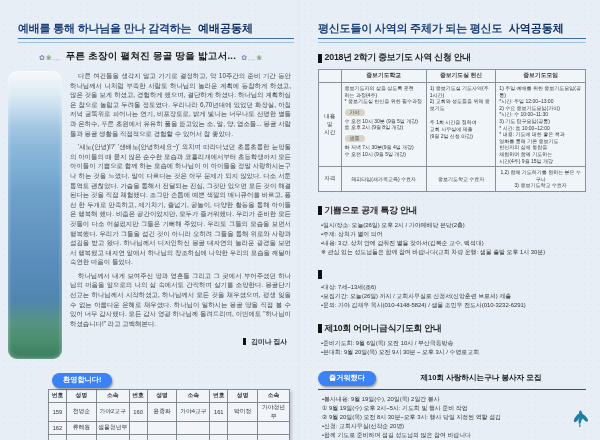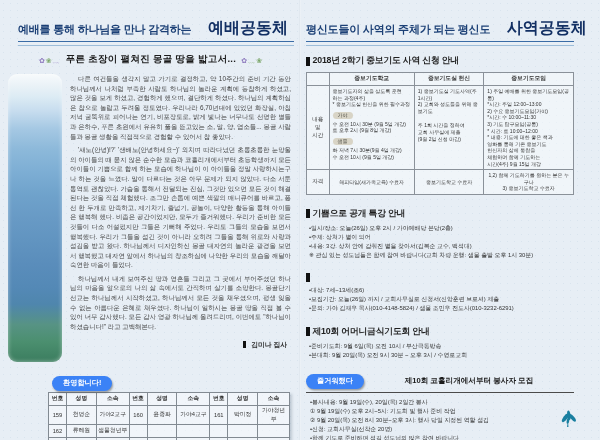--- a/index.html
+++ b/index.html
@@ -6,28 +6,28 @@
   body{
     width:600px;height:440px;position:relative;overflow:hidden;
     font-family:"Liberation Sans","DejaVu Sans",sans-serif;
     background-color:#e7eef5;
     background-image:radial-gradient(#d9e4ee 0.6px, transparent 0.7px);
     background-size:7px 7px;
     color:#333;
   }
   .page{position:absolute;top:0;height:440px;box-sizing:border-box;}
   .page-left{left:0;width:300px;padding:18px 6px 0 8px;}
-  .page-right{left:288px;width:300px;padding:18px 14px 0 18px;}
+  .page-right{left:300px;width:300px;padding:18px 14px 0 18px;}
   .fold{position:absolute;left:299px;top:0;width:2px;height:440px;
         background:linear-gradient(90deg,rgba(120,140,160,0.10),rgba(255,255,255,0.4));}
 
   
   .pg-header{margin-left:10px;white-space:nowrap;}
   .hdr-prefix{font-size:11px;font-weight:bold;color:#1c4076;letter-spacing:-0.2px;}
-  .hdr-title{font-size:16px;font-weight:bold;color:#122f63;margin-left:12px;}
+  .hdr-title{font-size:11px;font-weight:bold;color:#122f63;margin-left:2px;}
   .hdr-rule{margin:2px 0 0 10px;height:3px;
             border-top:1.6px solid #3a6ca6;border-bottom:1px solid #9dbdd9;}
   .page-right .pg-header{margin-left:0;}
   .page-right .hdr-rule{margin-left:0;}
 
   
   .article-title-row{display:flex;align-items:flex-end;justify-content:center;margin-top:7px;gap:5px;}
   .flower{font-size:7px;color:#8d79bd;letter-spacing:1px;white-space:nowrap;}
   .flower .grn{color:#7ca76b;}
   .article-title{font-size:9.5px;font-weight:bold;color:#1c1c1c;letter-spacing:0.3px;}
@@ -271,21 +271,21 @@
   <div class="section-title">
     <span class="bar-icon"></span>
     <span>제10회 어머니금식기도회 안내</span>
   </div>
   <div class="section-lines">•준비기도회: 9월 6일(목) 오전 10시 / 부산극동방송
 •본대회: 9월 20일(목) 오전 9시 30분 ~ 오후 3시 / 수영로교회</div>
 
   <div class="service-box">
     <div class="service-head">
       <span class="black-badge">즐거워했다</span>
-      <span class="service-title">제10회 코흘리개에서부터 봉사자 모집</span>
+      <span class="service-title">제10회 사랑하시는구나 봉사자 모집</span>
     </div>
     <div class="service-lines">•봉사내용: 9월 19일(수), 20일(목) 2일간 봉사
  ① 9월 19일(수) 오후 2시~5시: 기도회 및 행사 준비 작업
  ② 9월 20일(목) 오전 8시 30분~오후 3시: 행사 당일 지정된 역할 섬김
 •신청: 교회사무실(선착순 20명)
 •함께 기도로 준비하며 섬길 성도님의 많은 참여 바랍니다</div>
   </div>
 
   <svg class="leaf-icon" viewBox="0 0 24 24">
     <g fill="#1a7fa0">

